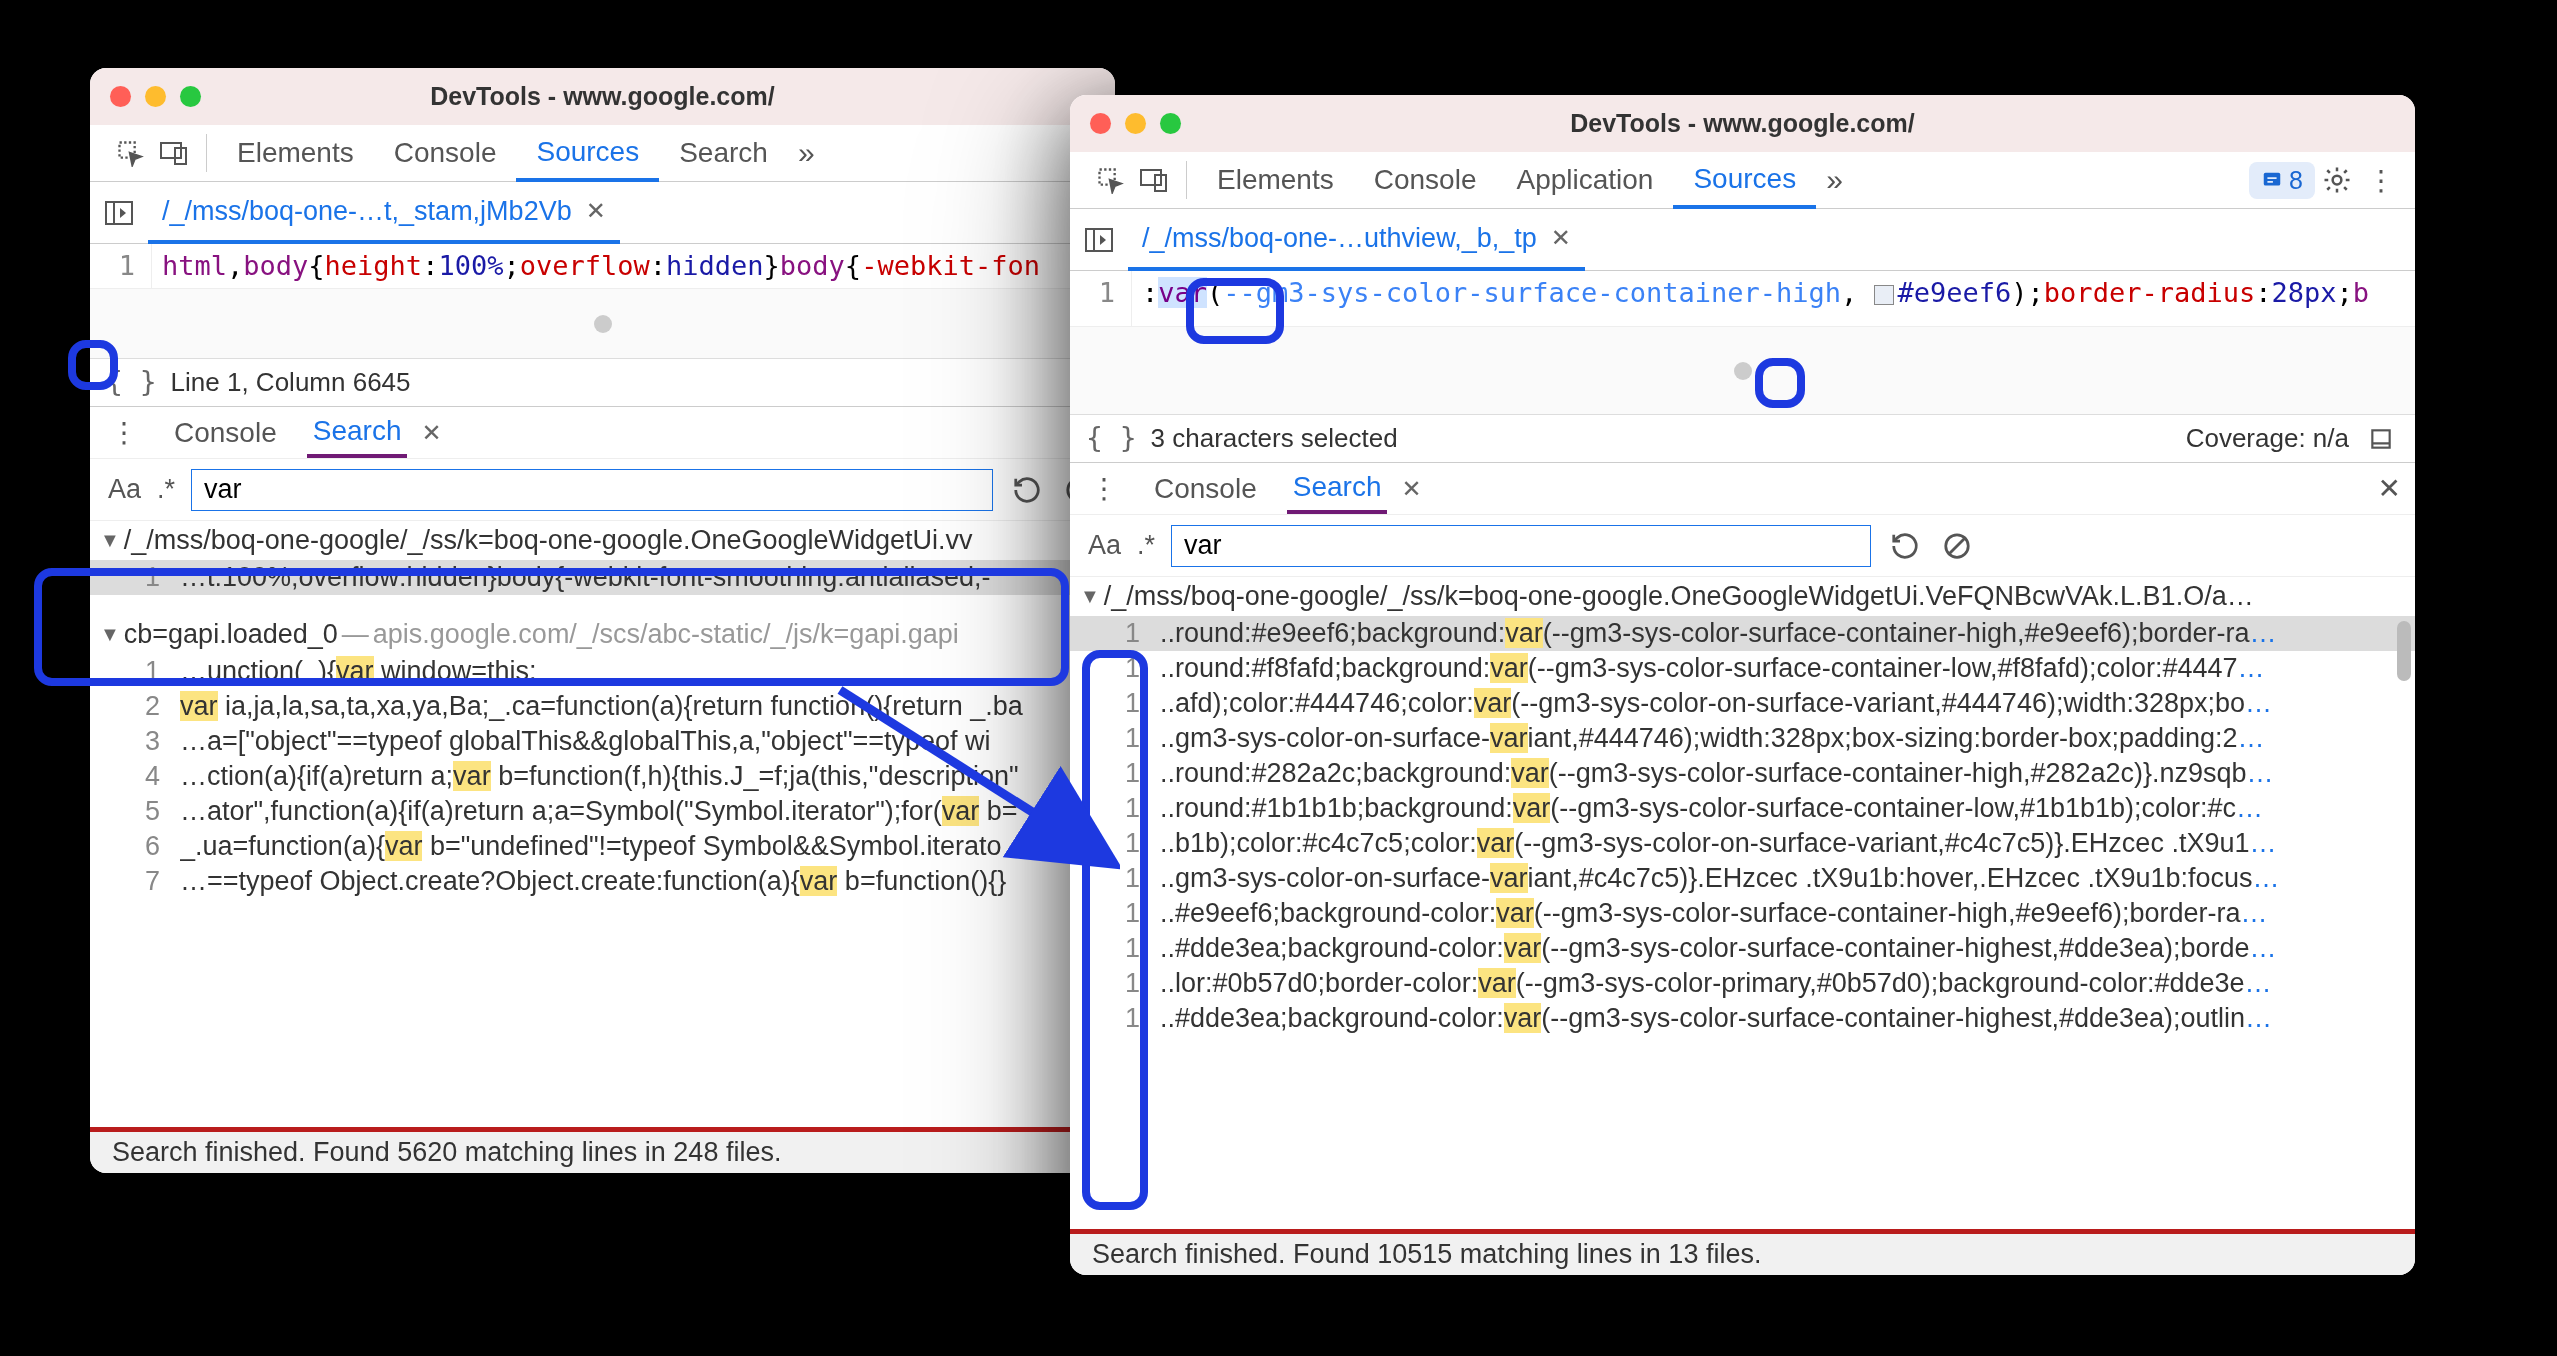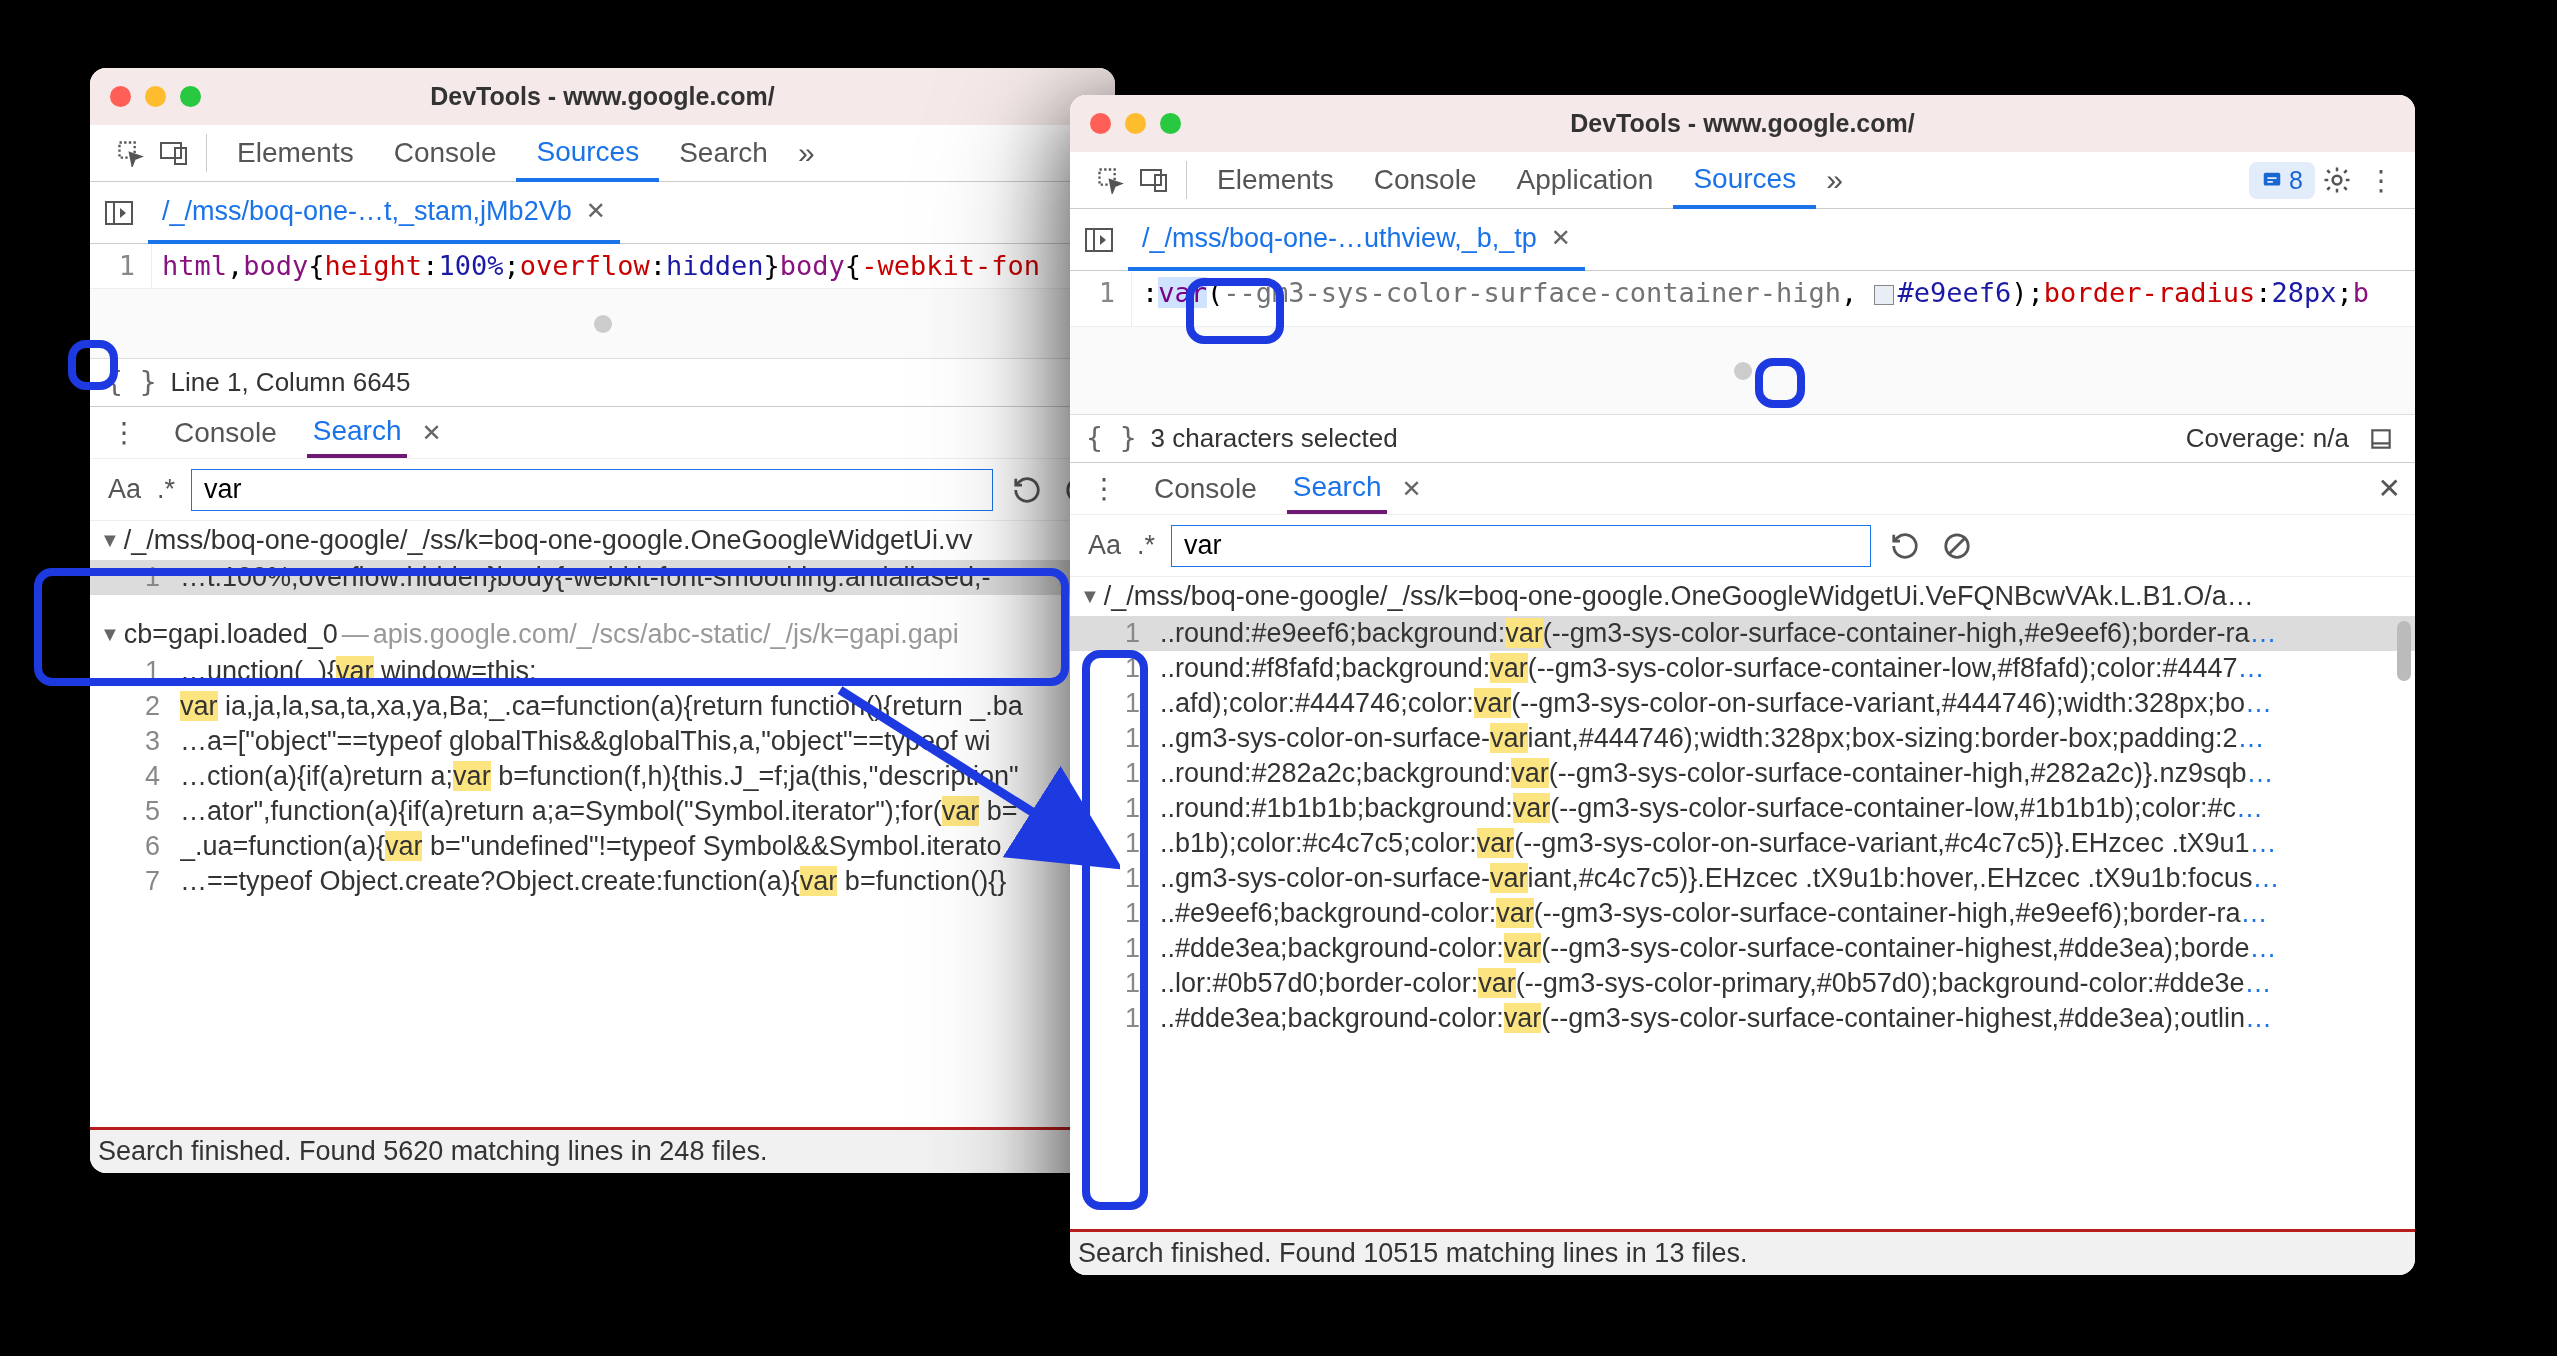--- a/index.html
+++ b/index.html
@@ -90,21 +90,21 @@
   .gutter{
     width:62px;text-align:right;padding-right:16px;color:#888;background:#fff;
     border-right:1px solid #eee;
   }
   .codeline{ padding-left:10px; white-space:nowrap; overflow:hidden; }
   .tk-tag{color:#881280;}
   .tk-prop{color:#c80000;}
   .tk-num{color:#1a1aa6;}
   .tk-kw{color:#708;}
   .tk-hex{color:#1a1aa6;}
-  .tk-var{color:#737373;}
+  .tk-var{color:#3b82f6;}
   .tk-colorbox{display:inline-block;width:20px;height:20px;border:1px solid #888;background:#e9eef6;vertical-align:middle;margin-right:4px;}
 
   .minimap{height:70px;background:#fafafa;border-bottom:1px solid #ddd;position:relative;display:flex;align-items:center;justify-content:center;}
   .minimap .dash{width:18px;height:18px;border-radius:50%;background:#ccc;}
 
   .statusbar{
     height:48px;border-bottom:1px solid #ccc;
     display:flex;align-items:center;padding:0 16px;gap:14px;
     font-size:26px;color:#333;
   }
@@ -141,22 +141,22 @@
     display:flex;padding:2px 10px 2px 40px;gap:20px;
     white-space:nowrap;overflow:hidden;
   }
   .result-line.selected{background:#dcdcdc;}
   .result-line .ln{width:30px;text-align:right;color:#888;}
   .result-line .txt{color:#333;overflow:hidden;text-overflow:clip;}
   .result-line .ellips{color:#1a73e8;}
   mark{background:#fce481;color:inherit;padding:0;}
 
   .footer{
-    height:46px;background:#f1f1f1;border-top:3px solid #b91c1c;
-    display:flex;align-items:center;padding:0 8px;font-size:27px;color:#333;
+    height:46px;background:#f1f1f1;border-top:5px solid #b91c1c;
+    display:flex;align-items:center;padding:0 22px;font-size:27px;color:#333;
   }
   .scroll-thumb{position:absolute;right:4px;width:14px;background:#bbb;border-radius:7px;}
 
   
   .ann{position:absolute;border:8px solid #1d39e0;border-radius:18px;z-index:50;pointer-events:none;}
   .arrow{position:absolute;z-index:50;pointer-events:none;}
 
 </style>
 </head>
 <body>

